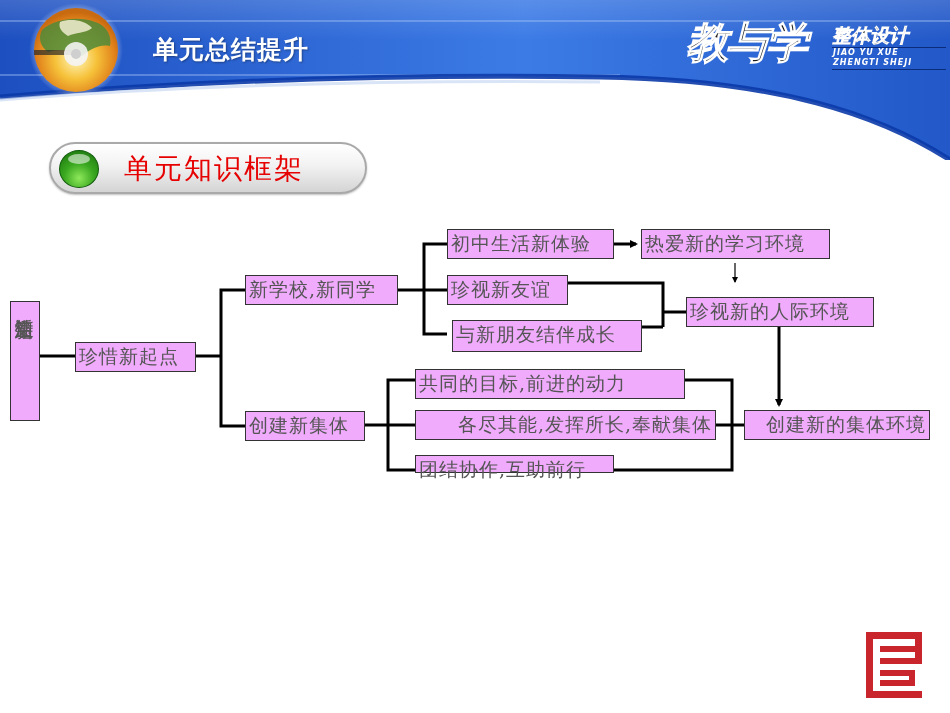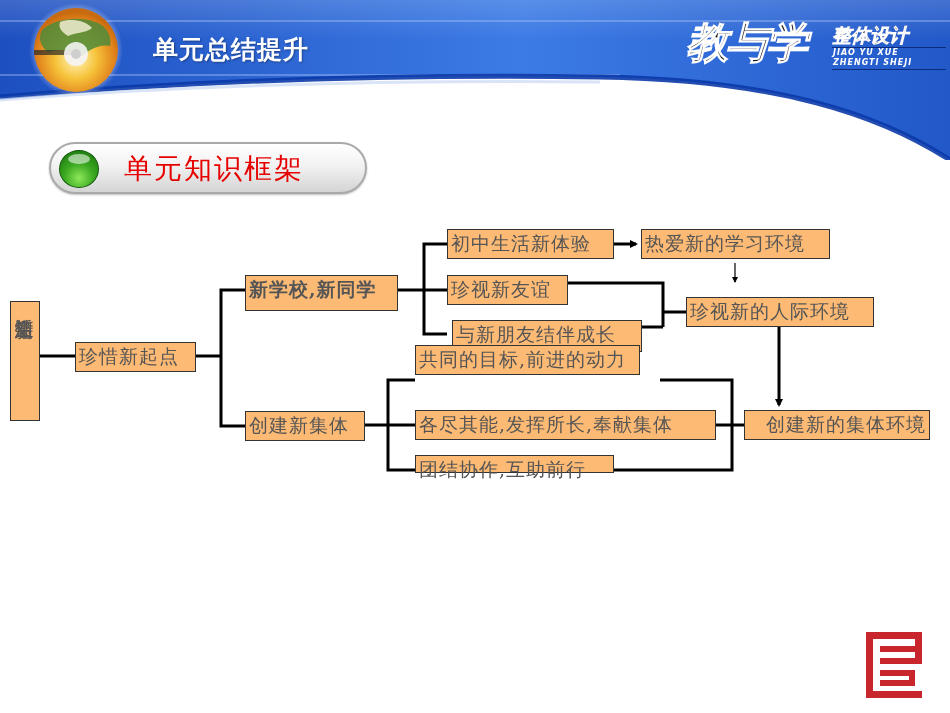--- a/index.html
+++ b/index.html
@@ -25,21 +25,21 @@
                   border:2px solid #a9a9a9; box-sizing:border-box; box-shadow: 0 1px 2px rgba(0,0,0,0.25); }
   .section-dot { position:absolute; left:8px; top:6px; width:38px; height:36px; border-radius:50%;
                  background: radial-gradient(circle at 50% 75%, #8ee85a 0%, #3aa820 45%, #156d0a 100%);
                  border:1px solid #0e5a08; }
   .section-dot::after { content:""; position:absolute; left:8px; top:3px; width:22px; height:10px; border-radius:50%;
                         background:rgba(255,255,255,0.55); }
   .section-title { position:absolute; left:73px; top:4px; font-size:28px; color:#e60000; line-height:42px;
                    font-family: "DejaVu Sans", "Liberation Sans", sans-serif; letter-spacing:2px; }
 
   .diagram { position:absolute; left:0; top:0; width:950px; height:713px; }
-  .node { position:absolute; box-sizing:border-box; border:1.5px solid #333; background:#fdba74; color:#555;
+  .node { position:absolute; box-sizing:border-box; border:1.5px solid #333; background:#f0abfc; color:#555;
           font-size:19px; line-height:27px; white-space:nowrap; padding:0 3px; letter-spacing:1px;
           font-family: "DejaVu Serif", "Liberation Serif", serif; }
   .node.vertical { writing-mode: vertical-rl; text-orientation: upright; padding:2px 0; line-height:28px; letter-spacing:0; font-size:19px; }
 
   .seal { position:absolute; left:866px; top:632px; }
 </style>
 </head>
 <body>
 
 <div class="header">
@@ -127,32 +127,32 @@
     <line x1="716" y1="425" x2="744" y2="425"></line>
 
     <line x1="779" y1="327" x2="779" y2="405" marker-end="url(#arrowBig)"></line>
   </g>
 
   <line x1="735" y1="263" x2="735" y2="282" stroke="#000" stroke-width="1.2" marker-end="url(#arrowSmall)"></line>
 </svg>
 
 <div class="node vertical" style="left:10px; top:301px; width:30px; height:120px;">笑迎新生活</div>
 <div class="node" style="left:75px; top:342px; width:121px; height:30px;">珍惜新起点</div>
-<div class="node" style="left:245px; top:275px; width:153px; height:36px;font-weight:bold;">新学校,新同学</div>
+<div class="node" style="left:245px; top:275px; width:153px; height:30px;">新学校,新同学</div>
 <div class="node" style="left:245px; top:411px; width:120px; height:30px;">创建新集体</div>
 
 <div class="node" style="left:447px; top:229px; width:167px; height:30px;">初中生活新体验</div>
 <div class="node" style="left:447px; top:275px; width:121px; height:30px;">珍视新友谊</div>
 <div class="node" style="left:452px; top:320px; width:190px; height:32px;">与新朋友结伴成长</div>
 
 <div class="node" style="left:641px; top:229px; width:189px; height:30px;">热爱新的学习环境</div>
 <div class="node" style="left:686px; top:297px; width:188px; height:30px;">珍视新的人际环境</div>
 
-<div class="node" style="left:415px; top:345px; width:225px; height:30px;">共同的目标,前进的动力</div>
-<div class="node" style="left:415px; top:410px; width:301px; height:30px;">各尽其能,发挥所长,奉献集体</div>
+<div class="node" style="left:415px; top:369px; width:270px; height:30px;">共同的目标,前进的动力</div>
+<div class="node" style="left:415px; top:410px; width:301px; height:30px;text-align:right;">各尽其能,发挥所长,奉献集体</div>
 <div class="node" style="left:415px; top:455px; width:199px; height:18px;">团结协作,互助前行</div>
 
 <div class="node" style="left:744px; top:410px; width:186px; height:30px;text-align:right;">创建新的集体环境</div>
 
 <svg class="seal" width="56" height="66" viewBox="0 0 56 66">
   <g fill="#c8262c">
     <rect x="0" y="0" width="56" height="7"></rect>
     <rect x="0" y="0" width="7" height="66"></rect>
     <rect x="0" y="59" width="56" height="7"></rect>
     <rect x="49" y="0" width="7" height="30"></rect>

